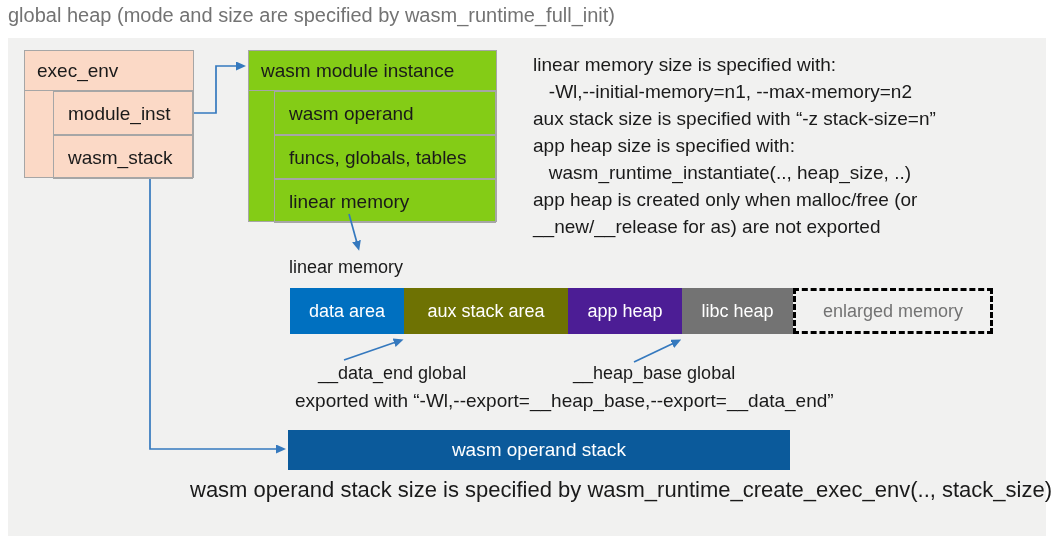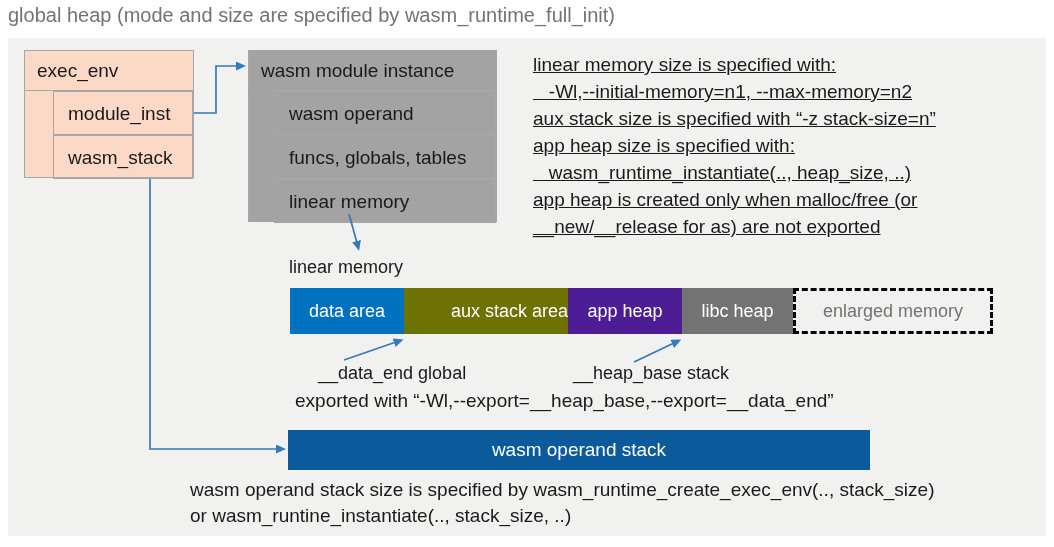--- a/index.html
+++ b/index.html
@@ -12,42 +12,42 @@
   .panel { position:absolute; left:8px; top:38px; width:1038px; height:498px; background:#F1F1F0; }
 
   
   .sbox { position:absolute; border:1px solid #A6A6A6; }
   .sbox .hdr { position:absolute; left:0; top:0; right:0; height:40px; line-height:40px;
                padding-left:12px; font-size:19px; border-bottom:1px solid #A6A6A6; }
   .sbox .row { position:absolute; right:0; border:1px solid #A6A6A6; font-size:19px;
                padding-left:14px; }
   #exec-env { left:24px; top:50px; width:170px; height:128px; background:#FBD9C6; }
   #exec-env .row { left:28px; height:44px; line-height:44px; }
-  #module-instance { left:248px; top:50px; width:249px; height:172px; background:#a3a3a3;padding-left:40px; }
+  #module-instance { left:248px; top:50px; width:249px; height:172px; background:#84cc16;padding-left:40px; }
   #module-instance .row { left:25px; height:44px; line-height:44px; }
 
   
-  .notes-right { position:absolute; left:533px; top:51px; font-size:19px; line-height:27px;text-decoration:underline; }
+  .notes-right { position:absolute; left:533px; top:51px; font-size:19px; line-height:27px; }
   .notes-right div { white-space:pre; }
 
   
   .lm-label { position:absolute; left:289px; top:257px; font-size:18px; }
   .seg { position:absolute; top:288px; height:46px; line-height:46px; text-align:center;
          color:#fff; font-size:18px; white-space:nowrap; }
   .seg-enlarged { border:3px dashed #000; line-height:40px; background:transparent; }
 
   .ann { position:absolute; font-size:18px; white-space:pre; }
   #ann-data-end  { left:318px; top:363px; }
   #ann-heap-base { left:573px; top:363px; }
   #ann-export    { left:295px; top:390px; font-size:19px; }
 
   
-  .op-stack { position:absolute; left:288px; top:430px; width:582px; height:40px;
+  .op-stack { position:absolute; left:288px; top:430px; width:502px; height:40px;
               line-height:40px; text-align:center; color:#fff; font-size:19px; }
-  .op-note { position:absolute; left:190px; top:477px; font-size:19px; line-height:26px; }
+  .op-note { position:absolute; left:190px; top:477px; font-size:22px; line-height:26px; }
   .op-note div { white-space:pre; }
 
   
   svg.connectors { position:absolute; left:0; top:0; width:1054px; height:547px;
                    pointer-events:none; }
 </style>
 </head>
 <body>
 
 <div id="stage">
@@ -75,33 +75,32 @@
     <div>aux stack size is specified with “-z stack-size=n”</div>
     <div>app heap size is specified with:</div>
     <div>   wasm_runtime_instantiate(.., heap_size, ..)</div>
     <div>app heap is created only when malloc/free (or</div>
     <div>__new/__release for as) are not exported</div>
   </div>
 
   <div class="lm-label">linear memory</div>
 
   <div class="seg" style="left: 290px; width: 114px; background-color: rgb(0, 112, 192); text-align: center;">data area</div>
-  <div class="seg" style="left: 404px; width: 164px; background-color: rgb(110, 114, 3); text-align: right;">aux stack area</div>
+  <div class="seg" style="left: 404px; width: 164px; background-color: rgb(110, 114, 3);">aux stack area</div>
   <div class="seg" style="left: 568px; width: 114px; background-color: #4c1d95;">app heap</div>
   <div class="seg" style="left: 682px; width: 111px; background-color: #737373;">libc heap</div>
   <div class="seg seg-enlarged" style="left: 793px; width: 200px; color: #737373;">enlarged memory</div>
 
   <div class="ann" id="ann-data-end">__data_end global</div>
-  <div class="ann" id="ann-heap-base">__heap_base stack</div>
+  <div class="ann" id="ann-heap-base">__heap_base global</div>
   <div class="ann" id="ann-export">exported with “-Wl,--export=__heap_base,--export=__data_end”</div>
 
   <div class="op-stack" style="background-color: rgb(11, 90, 155);">wasm operand stack</div>
   <div class="op-note">
     <div>wasm operand stack size is specified by wasm_runtime_create_exec_env(.., stack_size)</div>
-    <div>or wasm_runtine_instantiate(.., stack_size, ..)</div>
   </div>
 
   <svg class="connectors" viewBox="0 0 1054 547" xmlns="http://www.w3.org/2000/svg">
     <defs>
       <marker id="arw" markerUnits="userSpaceOnUse" markerWidth="10" markerHeight="9" refX="2" refY="4.5" orient="auto">
         <path d="M0,0 L10,4.5 L0,9 Z" fill="#3579BE"></path>
       </marker>
     </defs>
     <polyline points="194,113 216,113 216,66 238,66" fill="none" stroke="#3579BE" stroke-width="1.7" marker-end="url(#arw)"></polyline>
     <polyline points="150,179 150,449 278,449" fill="none" stroke="#3579BE" stroke-width="1.7" marker-end="url(#arw)"></polyline>

